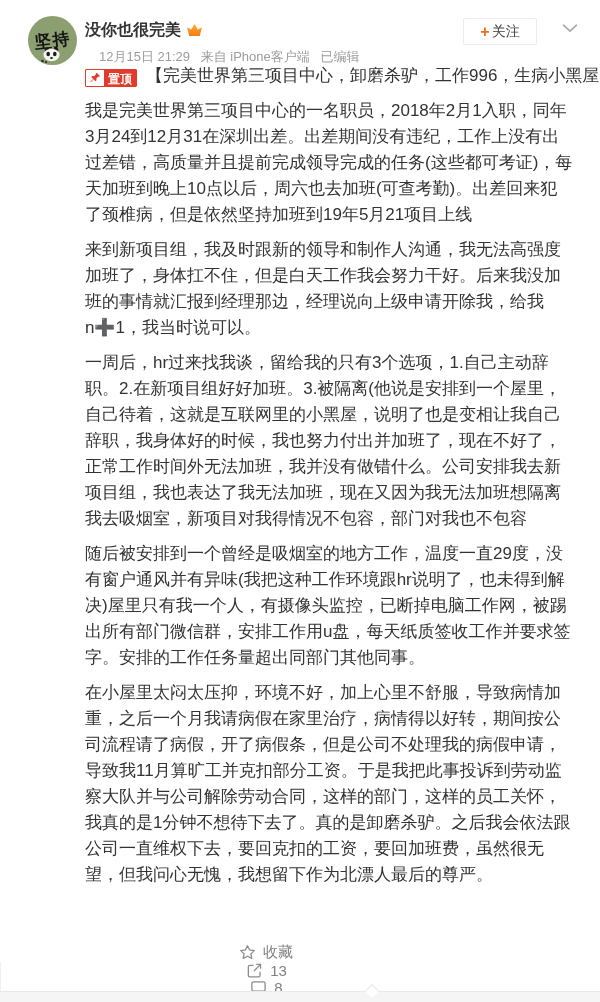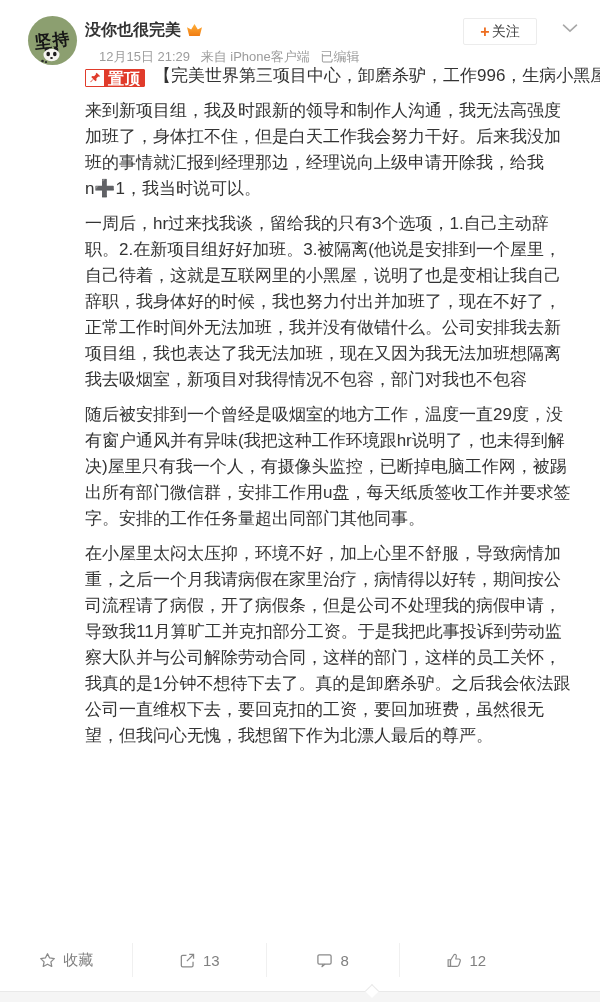--- a/index.html
+++ b/index.html
@@ -29,25 +29,25 @@
 
   
   .content { position:absolute; left:85px; top:63px; width:488px;
             font-size:17px; line-height:26px; color:#333; }
   .content p { margin:0 0 9px; }
   .title-line { white-space:nowrap; }
 
   .pin-badge { display:inline-flex; height:18px; vertical-align:-3px; margin-right:9px;
             border:1px solid #e03b2b; border-radius:1px; overflow:hidden; }
   .pin-icon-box { width:18px; background:#fff; display:flex; align-items:center; justify-content:center; }
-  .pin-label { background:#e03b2b; color:#fff; font-size:16px; line-height:18px; padding:0 4px;
+  .pin-label { background:#e03b2b; color:#fff; font-size:12px; line-height:18px; padding:0 4px;
             font-weight:bold; }
 
   
-  .action-bar { position:absolute; left:0; top:943px; width:532px; height:34px; display:flex; }
+  .action-bar { position:absolute; left:0; top:943px; width:532px; height:34px; display:flex;flex-direction:column; }
   .action-cell { flex:1; display:flex; align-items:center; justify-content:center;
             gap:7px; color:#808080; font-size:15px; cursor:pointer; }
   .action-cell + .action-cell { border-left:1px solid #f0f0f0; }
   .action-icon { display:block; }
 
   .footer-strip { position:absolute; left:0; top:991px; width:600px; height:11px;
             background:#f5f5f5; border-top:1px solid #e9e9e9; }
   .notch { position:absolute; left:367px; top:-6px; width:10px; height:10px; background:#fff;
             border-left:1px solid #e9e9e9; border-top:1px solid #e9e9e9; transform:rotate(45deg); }
 </style>
@@ -93,20 +93,21 @@
     <p class="title-line">
       <span class="pin-badge">
         <span class="pin-icon-box">
           <svg width="12" height="12" viewBox="0 0 16 16">
             <path d="M10.2 1l4.8 4.8-1.9.6-.8-.3-2.5 2.5.3 2.3-1.5 1.5-2.6-2.6-3.5 4-0.9-0.9 4-3.5L3 6.8l1.5-1.5 2.3.3 2.5-2.5-.3-.8z" fill="#e03b2b"></path>
           </svg>
         </span>
         <span class="pin-label">置顶</span>
       </span><span>【完美世界第三项目中心，卸磨杀驴，工作996，生病小黑屋】</span>
     </p>
+    <p>我是完美世界第三项目中心的一名职员，2018年2月1入职，同年3月24到12月31在深圳出差。出差期间没有违纪，工作上没有出过差错，高质量并且提前完成领导完成的任务(这些都可考证)，每天加班到晚上10点以后，周六也去加班(可查考勤)。出差回来犯了颈椎病，但是依然坚持加班到19年5月21项目上线</p>
     <p>来到新项目组，我及时跟新的领导和制作人沟通，我无法高强度加班了，身体扛不住，但是白天工作我会努力干好。后来我没加班的事情就汇报到经理那边，经理说向上级申请开除我，给我n➕1，我当时说可以。</p>
     <p>一周后，hr过来找我谈，留给我的只有3个选项，1.自己主动辞职。2.在新项目组好好加班。3.被隔离(他说是安排到一个屋里，自己待着，这就是互联网里的小黑屋，说明了也是变相让我自己辞职，我身体好的时候，我也努力付出并加班了，现在不好了，正常工作时间外无法加班，我并没有做错什么。公司安排我去新项目组，我也表达了我无法加班，现在又因为我无法加班想隔离我去吸烟室，新项目对我得情况不包容，部门对我也不包容</p>
     <p>随后被安排到一个曾经是吸烟室的地方工作，温度一直29度，没有窗户通风并有异味(我把这种工作环境跟hr说明了，也未得到解决)屋里只有我一个人，有摄像头监控，已断掉电脑工作网，被踢出所有部门微信群，安排工作用u盘，每天纸质签收工作并要求签字。安排的工作任务量超出同部门其他同事。</p>
     <p>在小屋里太闷太压抑，环境不好，加上心里不舒服，导致病情加重，之后一个月我请病假在家里治疗，病情得以好转，期间按公司流程请了病假，开了病假条，但是公司不处理我的病假申请，导致我11月算旷工并克扣部分工资。于是我把此事投诉到劳动监察大队并与公司解除劳动合同，这样的部门，这样的员工关怀，我真的是1分钟不想待下去了。真的是卸磨杀驴。之后我会依法跟公司一直维权下去，要回克扣的工资，要回加班费，虽然很无望，但我问心无愧，我想留下作为北漂人最后的尊严。</p>
   </div>
 
   <div class="action-bar">
     <div class="action-cell">
       <svg class="action-icon" width="17" height="17" viewBox="0 0 16 16">
         <path d="M8 1.6l2 4 4.4.6-3.2 3.1.8 4.3L8 11.5l-4 2.1.8-4.3L1.6 6.2 6 5.6z" fill="none" stroke="#8a8a8a" stroke-width="1.2" stroke-linejoin="round"></path>

